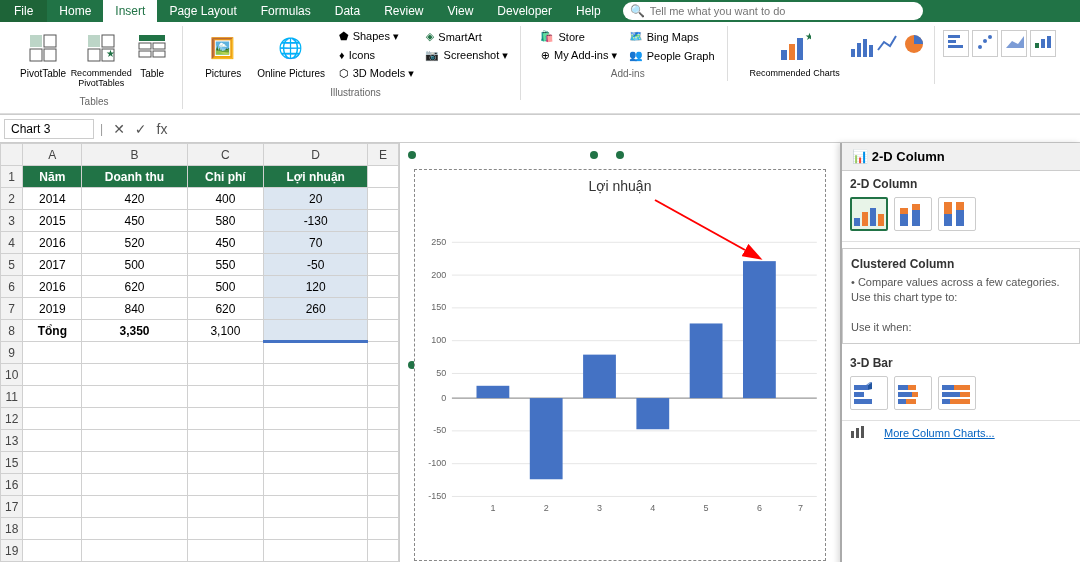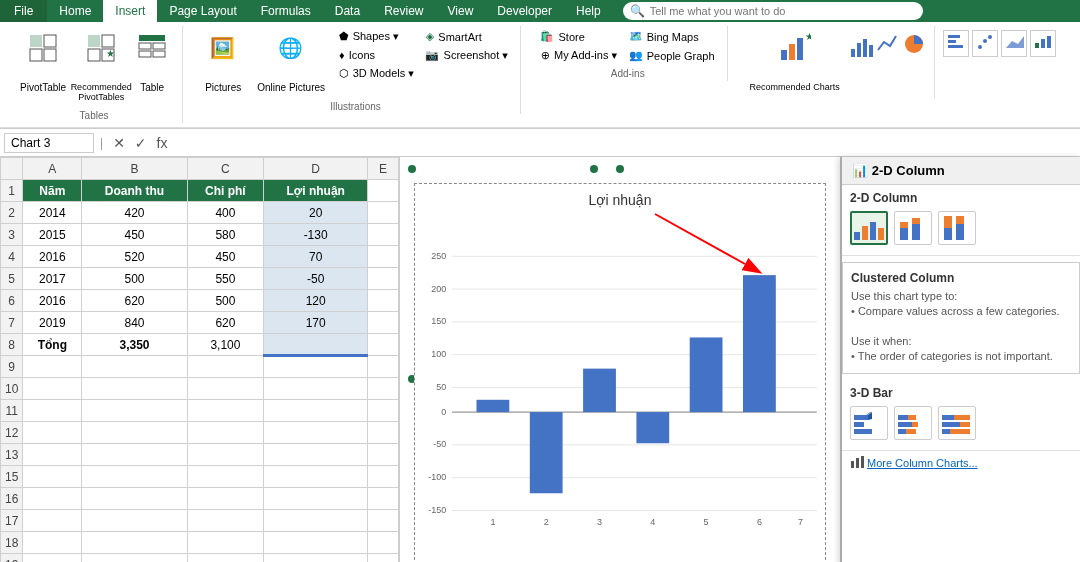--- a/index.html
+++ b/index.html
@@ -9,21 +9,21 @@
     .ribbon { background: #fff; border-bottom: 1px solid #ccc; }
     .ribbon-tabs { display: flex; background: #217346; }
     .ribbon-tab { padding: 4px 12px; color: #fff; font-size: 12px; cursor: pointer; }
     .ribbon-tab.active { background: #fff; color: #217346; }
     .ribbon-content { display: flex; align-items: flex-start; padding: 4px 6px; gap: 8px; border-bottom: 1px solid #ddd; min-height: 90px; }
     .ribbon-group { display: flex; flex-direction: column; align-items: center; border-right: 1px solid #ddd; padding: 2px 8px; min-width: 60px; }
     .ribbon-group-label { font-size: 10px; color: #666; margin-top: auto; padding-top: 4px; }
     .ribbon-btns { display: flex; gap: 4px; align-items: flex-start; }
     .ribbon-btn { display: flex; flex-direction: column; align-items: center; cursor: pointer; padding: 4px 6px; border-radius: 3px; min-width: 44px; }
     .ribbon-btn .icon { width: 32px; height: 32px; display: flex; align-items: center; justify-content: center; font-size: 20px; }
-    .ribbon-btn .label { font-size: 10px; text-align: center; margin-top: 18px; }
+    .ribbon-btn .label { font-size: 10px; text-align: center; margin-top: 4px; }
     .ribbon-btn-small { display: flex; align-items: center; gap: 4px; cursor: pointer; padding: 2px 4px; border-radius: 3px; font-size: 11px; }
 
     
     .formula-bar { display: flex; align-items: center; border-bottom: 1px solid #ccc; padding: 12px 4px; gap: 4px; height: 28px; background: #fff; }
     .name-box { border: 1px solid #ccc; padding: 2px 6px; width: 90px; font-size: 12px; }
     .fb-sep { color: #999; margin: 0 2px; }
     .fb-icons { display: flex; gap: 2px; }
     .fb-icon { cursor: pointer; padding: 1px 4px; font-size: 14px; color: #555; }
     .formula-input { flex: 1; border: none; outline: none; font-size: 12px; padding: 2px 4px; }
 
@@ -51,21 +51,21 @@
     .right-panel { flex: 0 0 240px; border-left: 2px solid #aaa; background: #fff; overflow-y: auto; box-shadow: -2px 0 6px rgba(0,0,0,0.15); }
     .panel-header { background: #f0f0f0; padding: 6px 10px; font-size: 13px; font-weight: bold; border-bottom: 1px solid #ccc; }
     .panel-section { padding: 6px 8px; border-bottom: 1px solid #e0e0e0; }
     .section-title { font-size: 12px; font-weight: bold; color: #333; margin-bottom: 6px; }
     .chart-type-row { display: flex; gap: 6px; align-items: center; margin-bottom: 4px; }
     .chart-icon { width: 38px; height: 34px; border: 1px solid #ccc; background: #fff; cursor: pointer; display: flex; align-items: center; justify-content: center; border-radius: 2px; }
     .chart-icon.selected { border: 2px solid #217346; background: #e8f4e8; }
     .tooltip-box { background: #fff; border: 1px solid #ccc; padding: 8px; margin: 6px 0; }
     .tooltip-title { font-size: 12px; font-weight: bold; color: #333; margin-bottom: 4px; }
     .tooltip-text { font-size: 11px; color: #555; line-height: 1.4; }
-    .more-link { color: #0563c1; cursor: pointer; font-size: 11px; text-decoration: underline; display: flex; align-items: center; gap: 1px; padding: 4px 8px; }
+    .more-link { color: #0563c1; cursor: pointer; font-size: 11px; text-decoration: underline; display: flex; align-items: center; gap: 18px; padding: 4px 8px; }
   </style>
 </head>
 <body>
 
 <div class="ribbon">
   <div class="ribbon-tabs">
     <div class="ribbon-tab" style="background:#1e6438; padding:4px 14px;">File</div>
     <div class="ribbon-tab">Home</div>
     <div class="ribbon-tab active">Insert</div>
     <div class="ribbon-tab">Page Layout</div>
@@ -323,21 +323,21 @@
           <td>620</td>
           <td>500</td>
           <td class="selected-col">120</td>
           <td></td>
         </tr>
         <tr>
           <td class="row-header">7</td>
           <td>2019</td>
           <td>840</td>
           <td>620</td>
-          <td class="selected-col">170</td>
+          <td class="selected-col">260</td>
           <td></td>
         </tr>
         <tr>
           <td class="row-header">8</td>
           <td style="font-weight:bold;">Tổng</td>
           <td style="font-weight:bold;">3,350</td>
           <td style="font-weight:normal;">3,100</td>
           <td class="selected-col" style="border-bottom:3px solid #4472C4;"></td>
           <td></td>
         </tr>
@@ -528,25 +528,24 @@
             <rect x="4" y="2" width="8" height="12" fill="#ED7D31"></rect>
             <rect x="16" y="10" width="8" height="16" fill="#4472C4"></rect>
             <rect x="16" y="2" width="8" height="8" fill="#ED7D31"></rect>
           </svg>
         </div>
       </div>
     </div>
 
     <div class="tooltip-box">
       <div class="tooltip-title">Clustered Column</div>
+      <div class="tooltip-text">• Compare values across a few categories.</div>
       <div class="tooltip-text">Use this chart type to:</div>
-      <div class="tooltip-text">• Compare values across a few categories.</div>
       <br>
       <div class="tooltip-text">Use it when:</div>
-      <div class="tooltip-text">• The order of categories is not important.</div>
     </div>
 
     <div class="panel-section">
       <div class="section-title">3-D Bar</div>
       <div class="chart-type-row">
         <div class="chart-icon">
           <svg width="34" height="28" viewBox="0 0 34 28">
             <rect x="2" y="6" width="14" height="5" fill="#4472C4"></rect>
             <rect x="2" y="13" width="10" height="5" fill="#4472C4"></rect>
             <rect x="2" y="20" width="18" height="5" fill="#4472C4"></rect>

